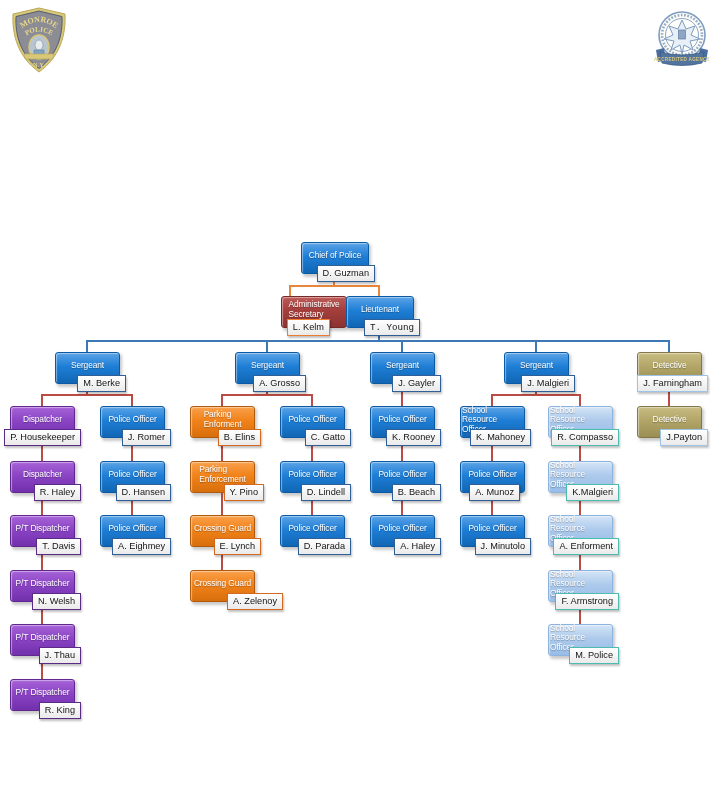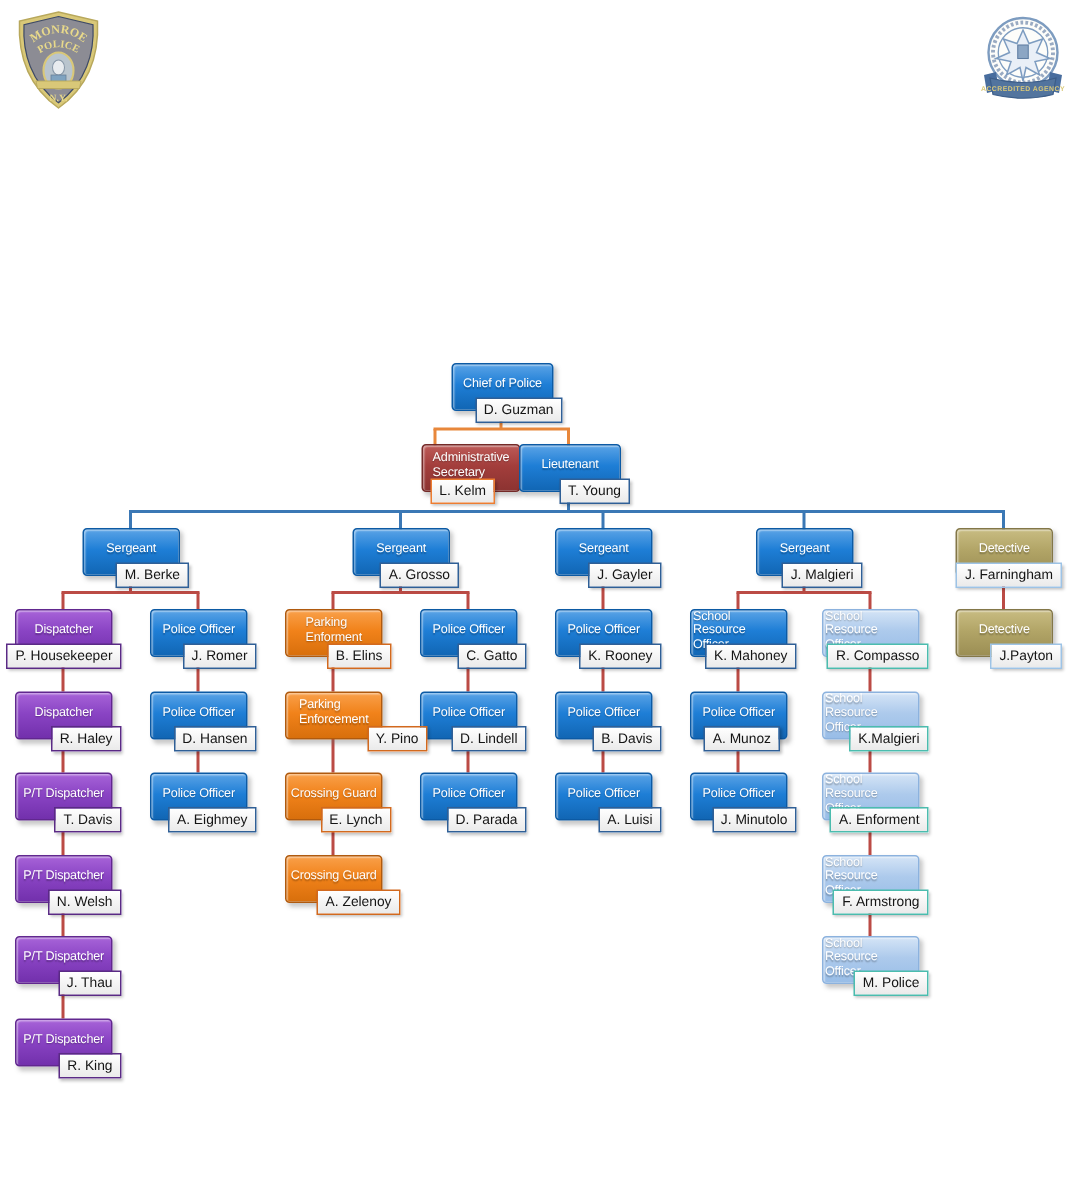--- a/index.html
+++ b/index.html
@@ -121,21 +121,21 @@
       </div>
       <div class="name-tag blue" style="top: 265px; right: 345px;">D. Guzman</div>
       <div class="node maroon" style="left: 240px; top: 296px; width: 64px; margin-left: 41px;">
         <div class="node-title">Administrative
 Secretary</div>
       </div>
       <div class="name-tag maroon" style="top: 319px; right: 390px;">L. Kelm</div>
       <div class="node blue" style="left: 346px; top: 296px; width: 66px;">
         <div class="node-title">Lieutenant</div>
       </div>
-      <div class="name-tag blue" style="top: 319px; right: 300px;">T. Young</div>
+      <div class="name-tag blue" style="top: 319px; right: 300px; font-family: Liberation Mono, monospace;">T. Young</div>
       <div class="node blue" style="left: 55px; top: 352px; width: 63px;">
         <div class="node-title">Sergeant</div>
       </div>
       <div class="name-tag blue" style="top: 375px; right: 594px;">M. Berke</div>
       <div class="node purple" style="left: 10px; top: 406px; width: 63px;">
         <div class="node-title">Dispatcher</div>
       </div>
       <div class="name-tag purple" style="top: 429px; right: 639px;">P. Housekeeper</div>
       <div class="node purple" style="left: 10px; top: 461px; width: 63px;">
         <div class="node-title">Dispatcher</div>
@@ -175,29 +175,29 @@
       <div class="name-tag blue" style="top: 375px; right: 414px;">A. Grosso</div>
       <div class="node orange" style="left: 190px; top: 406px; width: 63px;">
         <div class="node-title">Parking
 Enforment</div>
       </div>
       <div class="name-tag orange" style="top: 429px; right: 459px;">B. Elins</div>
       <div class="node orange" style="left: 190px; top: 461px; width: 63px;">
         <div class="node-title">Parking
 Enforcement</div>
       </div>
-      <div class="name-tag orange" style="top: 484px; right: 435px;">Y. Pino</div>
+      <div class="name-tag orange" style="top: 484px; right: 456px;">Y. Pino</div>
       <div class="node orange" style="left: 190px; top: 515px; width: 63px;">
         <div class="node-title">Crossing Guard</div>
       </div>
       <div class="name-tag orange" style="top: 538px; right: 459px;">E. Lynch</div>
       <div class="node orange" style="left: 190px; top: 570px; width: 63px;">
         <div class="node-title">Crossing Guard</div>
       </div>
-      <div class="name-tag orange" style="top: 593px; right: 453px;">A. Zelenoy</div>
+      <div class="name-tag orange" style="top: 593px; right: 437px;">A. Zelenoy</div>
       <div class="node blue" style="left: 280px; top: 406px; width: 63px;">
         <div class="node-title">Police Officer</div>
       </div>
       <div class="name-tag blue" style="top: 429px; right: 369px;">C. Gatto</div>
       <div class="node blue" style="left: 280px; top: 461px; width: 63px;">
         <div class="node-title">Police Officer</div>
       </div>
       <div class="name-tag blue" style="top: 484px; right: 369px;">D. Lindell</div>
       <div class="node blue" style="left: 280px; top: 515px; width: 63px;">
         <div class="node-title">Police Officer</div>
@@ -207,25 +207,25 @@
         <div class="node-title">Sergeant</div>
       </div>
       <div class="name-tag blue" style="top: 375px; right: 279px;">J. Gayler</div>
       <div class="node blue" style="left: 370px; top: 406px; width: 63px;">
         <div class="node-title">Police Officer</div>
       </div>
       <div class="name-tag blue" style="top: 429px; right: 279px;">K. Rooney</div>
       <div class="node blue" style="left: 370px; top: 461px; width: 63px;">
         <div class="node-title">Police Officer</div>
       </div>
-      <div class="name-tag blue" style="top: 484px; right: 279px;">B. Davis</div>
+      <div class="name-tag blue" style="top: 484px; right: 279px;">B. Beach</div>
       <div class="node blue" style="left: 370px; top: 515px; width: 63px;">
         <div class="node-title">Police Officer</div>
       </div>
-      <div class="name-tag blue" style="top: 538px; right: 279px;">A. Luisi</div>
+      <div class="name-tag blue" style="top: 538px; right: 279px;">A. Haley</div>
       <div class="node blue" style="left: 504px; top: 352px; width: 63px;">
         <div class="node-title">Sergeant</div>
       </div>
       <div class="name-tag blue" style="top: 375px; right: 145px;">J. Malgieri</div>
       <div class="node blue" style="left: 460px; top: 406px; width: 63px;">
         <div class="node-title">School Resource
 Officer</div>
       </div>
       <div class="name-tag blue" style="top: 429px; right: 189px;">K. Mahoney</div>
       <div class="node blue" style="left: 460px; top: 461px; width: 63px;">

